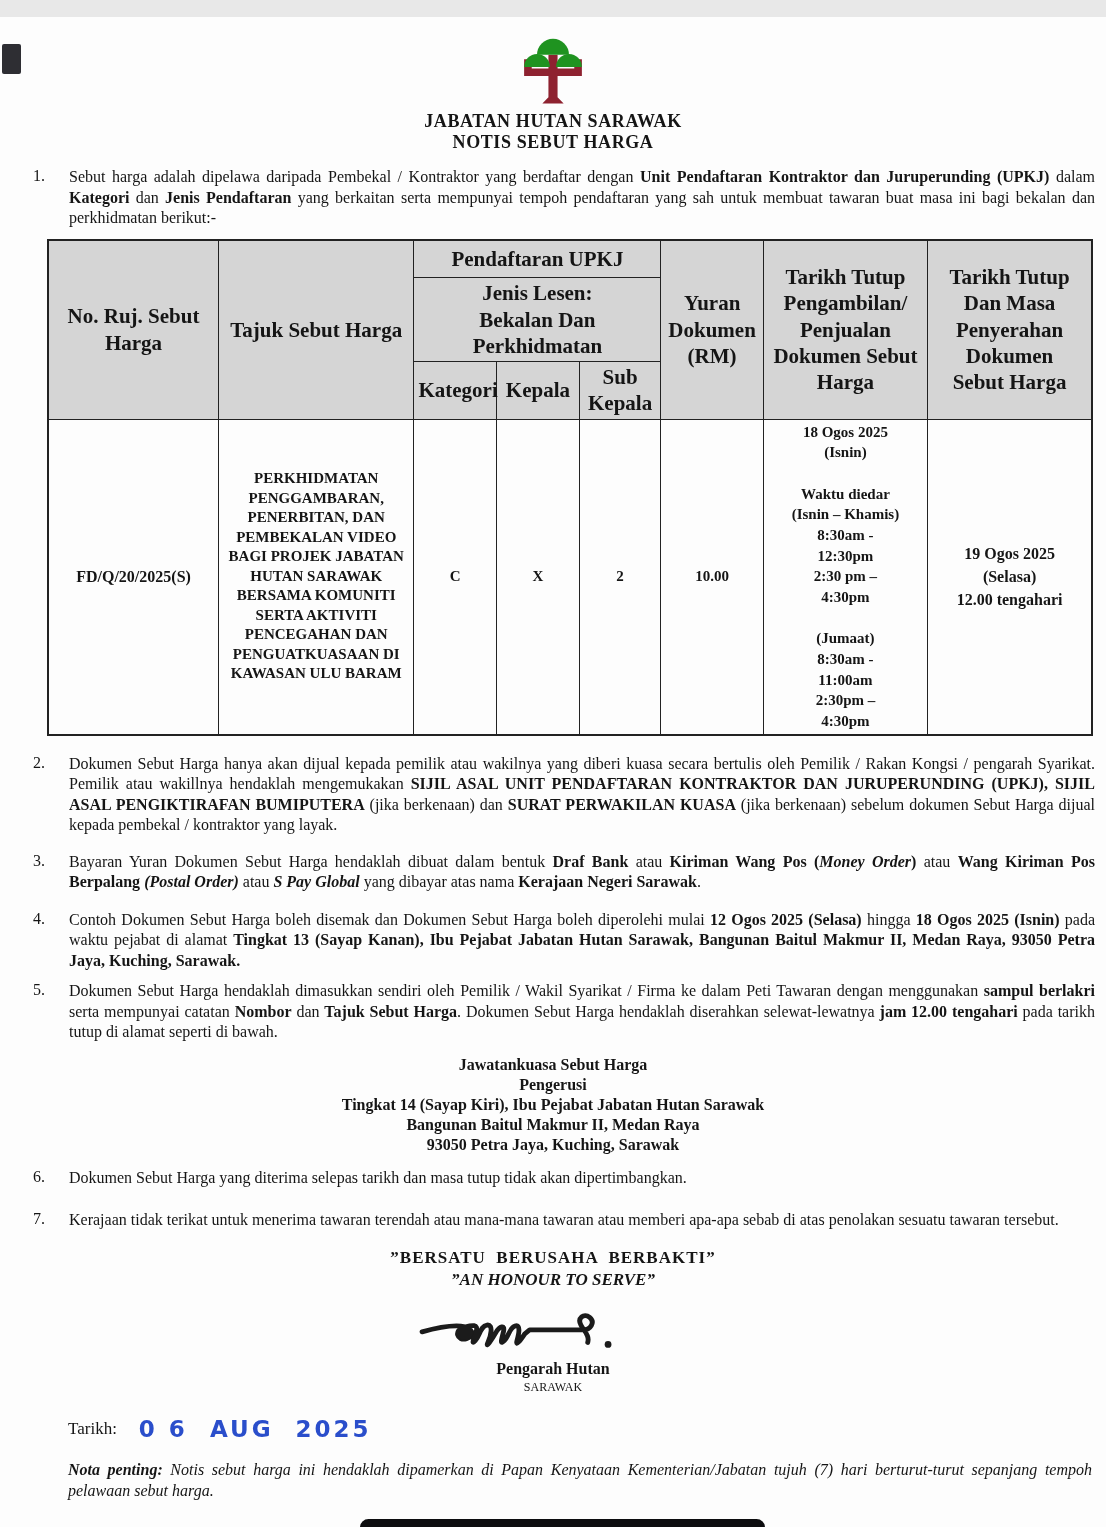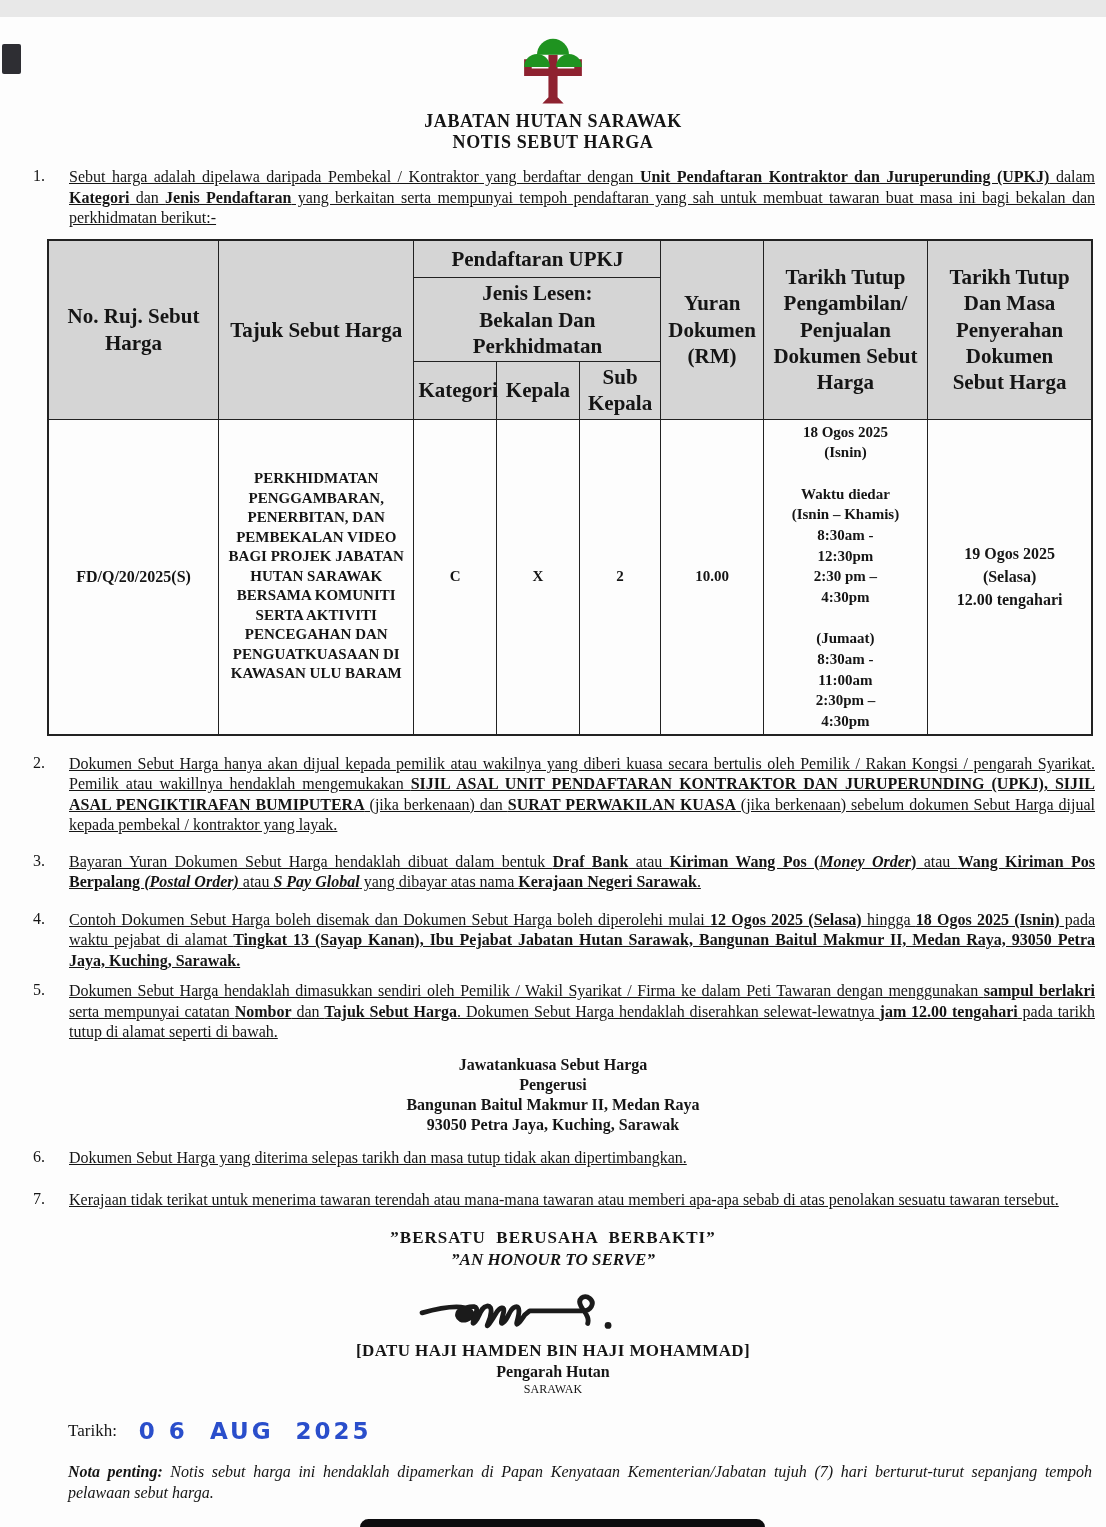--- a/index.html
+++ b/index.html
@@ -13,21 +13,21 @@
     color:#151515;
   }
   
   .doc-header{padding-top:12px;text-align:center;}
   .logo{display:block;margin:0 auto;width:76px;height:82px;}
   .org-title{font-size:18px;font-weight:bold;letter-spacing:.6px;line-height:1.15;}
   .doc-title{font-size:18px;font-weight:bold;letter-spacing:.6px;line-height:1.15;}
   
   .item{display:flex;padding-left:33px;padding-right:11px;}
   .item .num{width:36px;flex:0 0 36px;font-size:16px;}
-  .item .body{flex:1;font-size:16px;line-height:1.28;text-align:justify;text-decoration:underline;}
+  .item .body{flex:1;font-size:16px;line-height:1.28;text-align:justify;}
   .item-1{margin-top:15px;}
   .item-2{margin-top:18px;}
   .item-3{margin-top:16px;}
   .item-4{margin-top:17px;}
   .item-5{margin-top:10px;}
   .item-6{margin-top:13px;}
   .item-7{margin-top:22px;}
   
   .table-wrap{margin:10px 13px 0 47px;}
   table.quote{border-collapse:collapse;width:1046px;table-layout:fixed;border:2px solid #222;}
@@ -184,20 +184,21 @@
   </div>
 
   <div class="item item-5">
     <div class="num">5.</div>
     <div class="body"><span>Dokumen Sebut Harga hendaklah dimasukkan sendiri oleh Pemilik / Wakil Syarikat / Firma ke dalam Peti Tawaran dengan menggunakan </span><span style="font-weight: bold;">sampul berlakri</span><span> serta mempunyai catatan </span><span style="font-weight: bold;">Nombor</span><span> dan </span><span style="font-weight: bold;">Tajuk Sebut Harga</span><span>. Dokumen Sebut Harga hendaklah diserahkan selewat-lewatnya </span><span style="font-weight: bold;">jam 12.00 tengahari</span><span> pada tarikh tutup di alamat seperti di bawah.</span></div>
   </div>
 
   <div class="address">
       <div>Jawatankuasa Sebut Harga</div>
       <div>Pengerusi</div>
+      <div>Tingkat 14 (Sayap Kiri), Ibu Pejabat Jabatan Hutan Sarawak</div>
       <div>Bangunan Baitul Makmur II, Medan Raya</div>
       <div>93050 Petra Jaya, Kuching, Sarawak</div>
     </div>
 
   <div class="item item-6">
     <div class="num">6.</div>
     <div class="body"><span>Dokumen Sebut Harga yang diterima selepas tarikh dan masa tutup tidak akan dipertimbangkan.</span></div>
   </div>
 
   <div class="item item-7">
@@ -209,21 +210,20 @@
     <div class="l1">”BERSATU  BERUSAHA  BERBAKTI”</div>
     <div class="l2">”AN HONOUR TO SERVE”</div>
   </div>
 
   <div class="sig-block">
     <svg class="sig-svg" viewBox="0 0 240 64" xmlns="http://www.w3.org/2000/svg">
       <path d="M6 36 C20 32 34 29 46 30 C58 31 62 40 52 43 C42 46 38 34 50 31 C58 29 64 28 62 35 C60 43 56 50 61 45 C66 40 66 30 73 29 C80 28 77 40 74 47 C71 54 78 44 82 37 C86 30 92 28 90 36 C88 44 86 50 91 45 C96 40 96 32 102 30 C108 28 106 38 104 45 C102 52 108 44 112 38 L117 34 L172 34 C180 34 185 26 179 21 C173 16 166 22 170 29 C174 36 179 40 177 47" fill="none" stroke="#1b1b1b" stroke-width="5" stroke-linecap="round" stroke-linejoin="round"></path>
       <ellipse cx="50" cy="37" rx="9" ry="7" fill="#1b1b1b"></ellipse>
       <circle cx="198" cy="49" r="3.5" fill="#1b1b1b"></circle>
     </svg>
-    <div class="sig-name">[DATU HAJI HAMDEN BIN HAJI MOHAMMAD]</div>
     <div class="sig-title">Pengarah Hutan</div>
     <div class="sig-region">SARAWAK</div>
   </div>
 
   <div class="tarikh-row">
     <span class="tarikh-label">Tarikh:</span>
     <span class="date-stamp">0 6  AUG  2025</span>
   </div>
 
   <div class="nota"><span style="font-weight: bold; font-style: italic;">Nota penting:</span><span style="font-style: italic;">  Notis sebut harga ini hendaklah dipamerkan di Papan Kenyataan Kementerian/Jabatan tujuh (7) hari berturut-turut sepanjang tempoh pelawaan sebut harga.</span></div>

